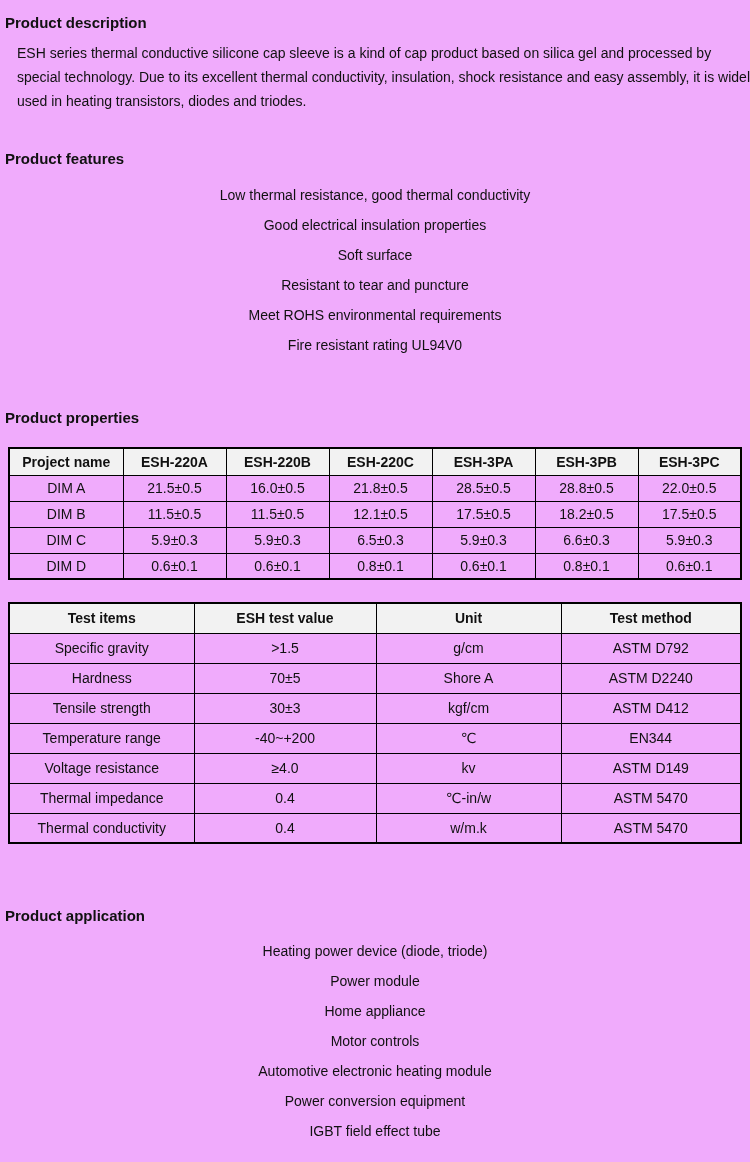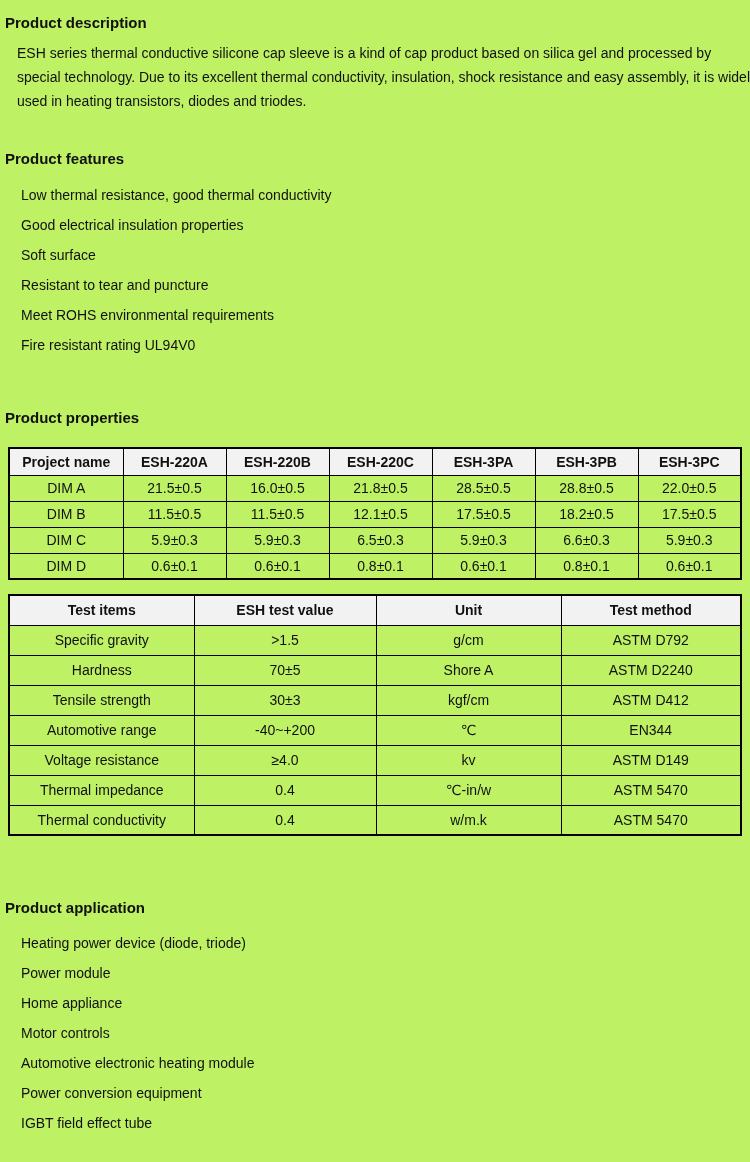--- a/index.html
+++ b/index.html
@@ -1,40 +1,40 @@
 <!DOCTYPE html>
 <html><head>
 <meta charset="utf-8">
 <style>
   * { box-sizing: border-box; }
   html, body { margin: 0; padding: 0; background: #ffffff; }
   .page {
     width: 750px;
     height: 1162px;
-    background: #bef264;
+    background: #f0abfc;
     color: #111111;
     font-family: "Liberation Sans", "DejaVu Sans", sans-serif;
     padding: 14px 5px 0 5px;
     overflow: hidden;
   }
   .section-title {
     font-size: 15px;
     font-weight: bold;
     color: #111111;
     margin: 0;
     line-height: 17px;
   }
   .desc-body {
     margin: 10px 0 0 12px;
     font-size: 14px;
     line-height: 24px;
     width: 741px;
     color: #111111;
   }
-  .plain-list { margin: 16px; padding: 0; }
+  .plain-list { margin: 16px; padding: 0; text-align: center; }
   .plain-list p {
     margin: 0 0 16px 0;
     font-size: 14px;
     line-height: 14px;
     color: #111111;
   }
   #features .section-title { margin-top: 37px; }
   #features .plain-list { margin-top: 21px; }
   #properties .section-title { margin-top: 57px; }
   #application .section-title { margin-top: 63px; }
@@ -53,21 +53,21 @@
     text-align: center;
     vertical-align: middle;
     padding: 0 2px;
     overflow: hidden;
     white-space: nowrap;
   }
   th { background: #f2f2f2; font-weight: bold; }
   #properties-table { width: 732px; margin-top: 21px; }
   #properties-table th { height: 27px; }
   #properties-table td { height: 26px; }
-  #test-table { width: 732px; margin-top: 14px; }
+  #test-table { width: 732px; margin-top: 22px; }
   #test-table th { height: 30px; }
   #test-table td { height: 30px; }
 </style>
 </head>
 <body>
 
 <div class="page">
 
   <section id="description">
     <h2 class="section-title">Product description</h2>
@@ -178,21 +178,21 @@
           <td>Shore A</td>
           <td>ASTM D2240</td>
         </tr>
         <tr>
           <td>Tensile strength</td>
           <td>30±3</td>
           <td>kgf/cm</td>
           <td>ASTM D412</td>
         </tr>
         <tr>
-          <td>Automotive range</td>
+          <td>Temperature range</td>
           <td>-40~+200</td>
           <td>℃</td>
           <td>EN344</td>
         </tr>
         <tr>
           <td>Voltage resistance</td>
           <td>≥4.0</td>
           <td>kv</td>
           <td>ASTM D149</td>
         </tr>

